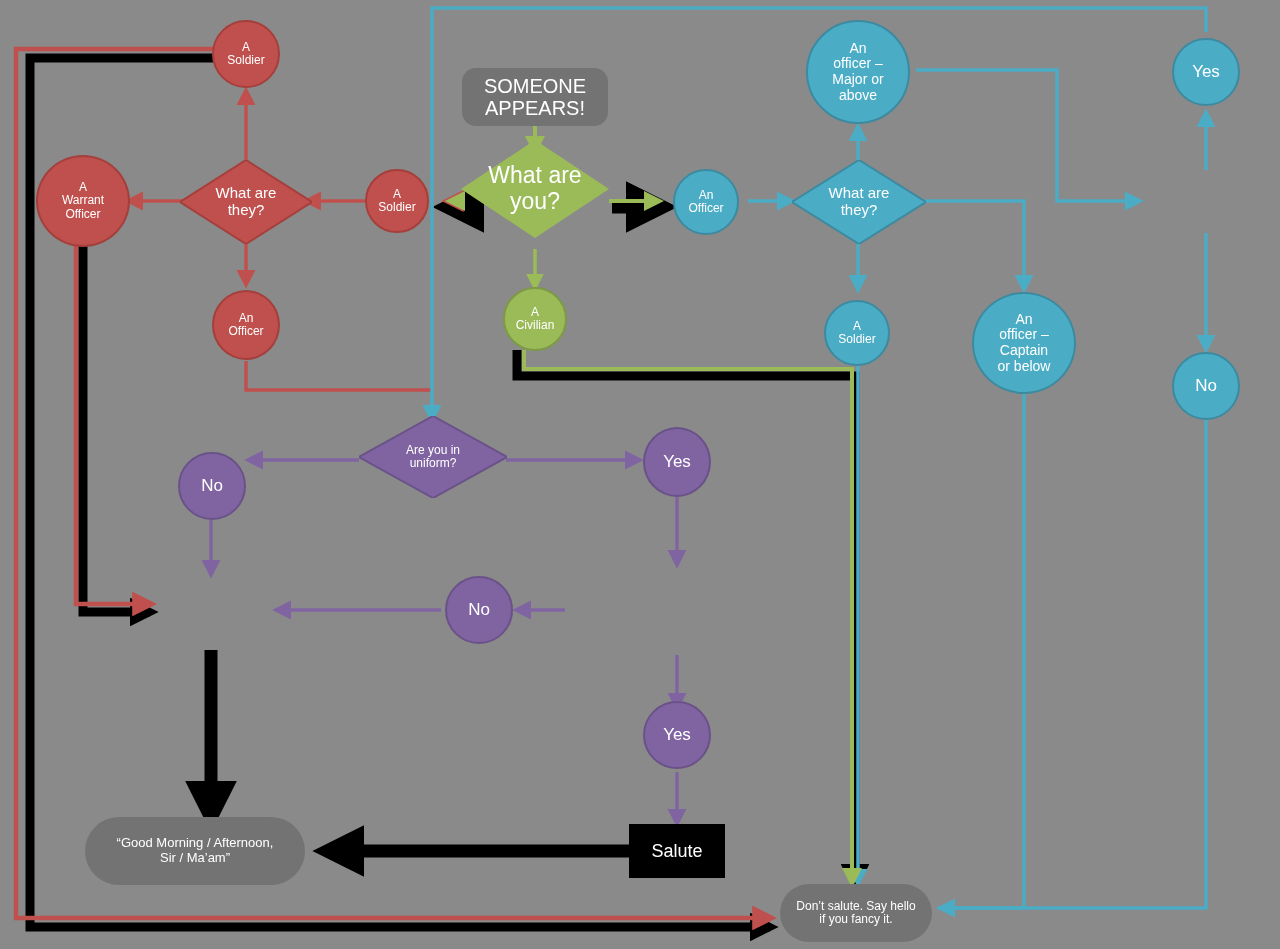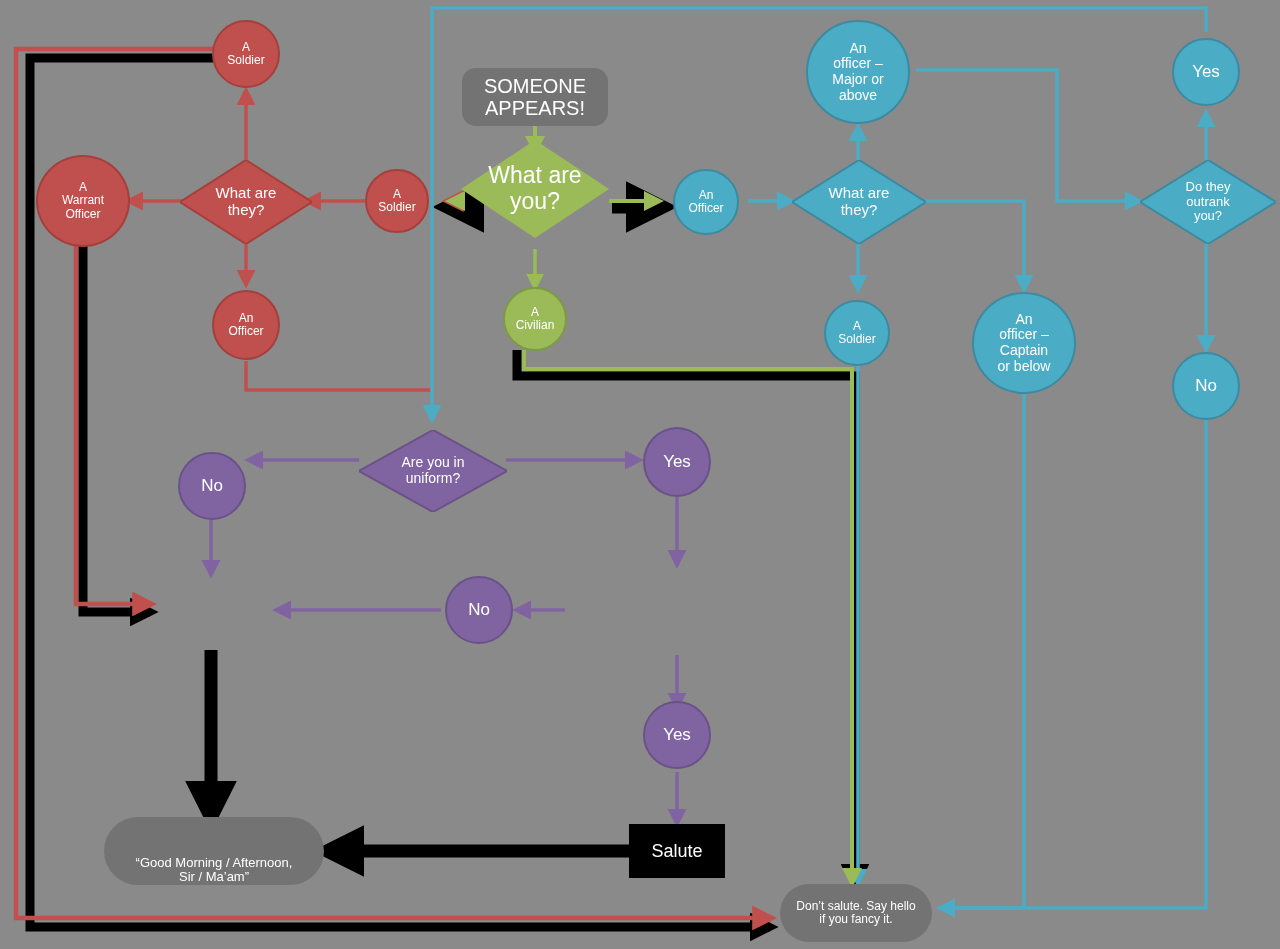--- a/index.html
+++ b/index.html
@@ -199,38 +199,30 @@
 Soldier</span>
   </div>
 
   <div class="node circle blue" style="left:972px;top:292px;width:104px;height:102px;font-size:14px;">
     <span style="white-space:pre-line;">An
 officer –
 Captain
 or below</span>
   </div>
 
-  <div class="node diamond" style="left:1140px;top:160px;width:136px;height:84px;font-size:13px;">
-    <svg class="dshape" viewBox="0 0 136 84" preserveAspectRatio="none">
-        <polygon points="68,0 136,42 68,84 0,42" fill="#4bacc6" stroke="#3c8aa0" stroke-width="2"></polygon>
-      </svg>
-    <span class="dlabel" style="white-space:pre-line;">Do they
-outrank
-you?</span>
-  </div>
 
   <div class="node circle blue" style="left:1172px;top:38px;width:68px;height:68px;font-size:17px;">
     <span>Yes</span>
   </div>
 
   <div class="node circle blue" style="left:1172px;top:352px;width:68px;height:68px;font-size:17px;">
     <span>No</span>
   </div>
 
-  <div class="node diamond" style="left:359px;top:430px;width:148px;height:82px;font-size:14px;">
+  <div class="node diamond" style="left:359px;top:416px;width:148px;height:82px;font-size:12px;">
     <svg class="dshape" viewBox="0 0 148 82" preserveAspectRatio="none">
         <polygon points="74,0 148,41 74,82 0,41" fill="#8064a2" stroke="#6a5288" stroke-width="2"></polygon>
       </svg>
     <span class="dlabel" style="white-space:pre-line;">Are you in
 uniform?</span>
   </div>
 
   <div class="node circle purple" style="left:178px;top:452px;width:68px;height:68px;font-size:17px;">
     <span>No</span>
   </div>
@@ -246,21 +238,21 @@
 
   <div class="node circle purple" style="left:643px;top:701px;width:68px;height:68px;font-size:17px;">
     <span>Yes</span>
   </div>
 
 
   <div class="node rect" style="left:629px;top:824px;width:96px;height:54px;font-size:18px;">
     <span>Salute</span>
   </div>
 
-  <div class="node term" style="left:104px;top:817px;width:220px;height:68px;font-size:13px;border-radius:34px;align-items:flex-end;">
+  <div class="node term" style="left:85px;top:817px;width:220px;height:68px;font-size:13px;border-radius:34px;">
     <span style="white-space:pre-line;">“Good Morning / Afternoon,
 Sir / Ma’am”</span>
   </div>
 
   <div class="node term" style="left:780px;top:884px;width:152px;height:58px;font-size:12px;border-radius:29px;">
     <span style="white-space:pre-line;">Don’t salute. Say hello
 if you fancy it.</span>
   </div>
 
 </div>

